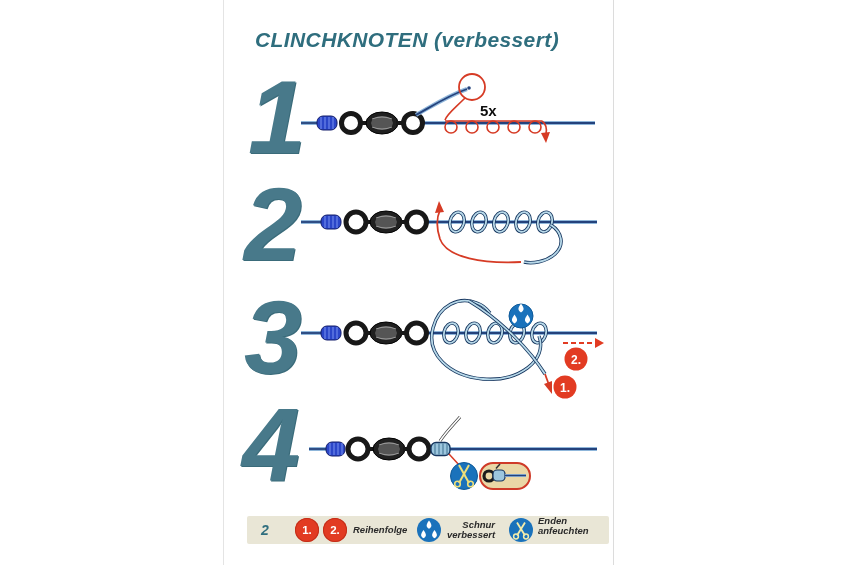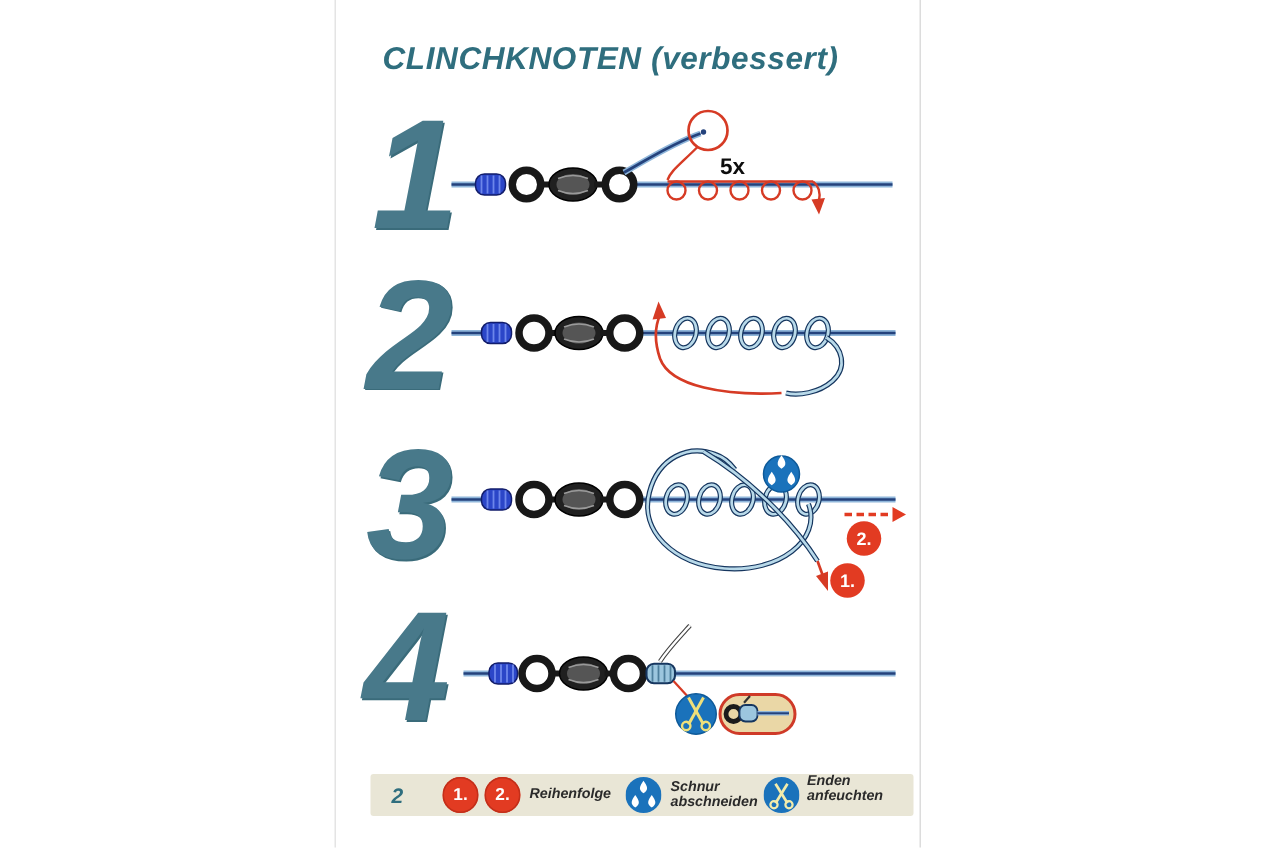--- a/index.html
+++ b/index.html
@@ -236,23 +236,23 @@
     <div class="badge" style="left:76px;">2.</div>
     <div class="leg-label" style="left:106px;top:9px;">Reihenfolge</div>
     <div class="leg-icon" style="left:170px;">
       <svg width="24" height="24" viewBox="0 0 24 24">
         <circle cx="12" cy="12" r="12" fill="#1a72bb"></circle>
         <path d="M12,2.5 C14.6,6.2 15.7,8.5 12,10.8 C8.3,8.5 9.4,6.2 12,2.5" fill="#fff"></path>
         <path d="M6.5,12 C9.1,15.7 10.2,18 6.5,20.3 C2.8,18 3.9,15.7 6.5,12" fill="#fff"></path>
         <path d="M17.5,12 C20.1,15.7 21.2,18 17.5,20.3 C13.8,18 14.9,15.7 17.5,12" fill="#fff"></path>
       </svg>
     </div>
-    <div class="leg-label" style="left:200px;top:4px;">
+    <div class="leg-label" style="left:200px;top:4px;text-align:right;">
       <div>Schnur</div>
-      <div>abschneiden</div>
+      <div>verbessert</div>
     </div>
     <div class="leg-icon" style="left:262px;">
       <svg width="24" height="24" viewBox="0 0 24 24">
         <circle cx="12" cy="12" r="12" fill="#1a72bb"></circle>
         <line x1="8" y1="17.5" x2="16" y2="4.5" stroke="#f3ecab" stroke-width="1.8"></line>
         <line x1="16" y1="17.5" x2="8" y2="4.5" stroke="#f3ecab" stroke-width="1.8"></line>
         <circle cx="7" cy="18.5" r="2.4" fill="none" stroke="#f3ecab" stroke-width="1.5"></circle>
         <circle cx="17" cy="18.5" r="2.4" fill="none" stroke="#f3ecab" stroke-width="1.5"></circle>
       </svg>
     </div>

